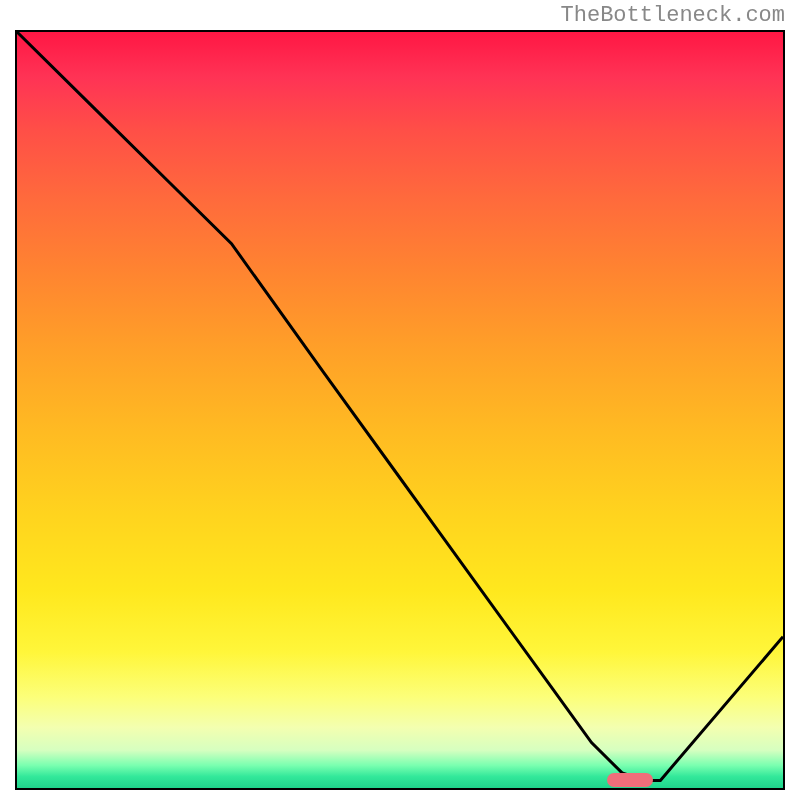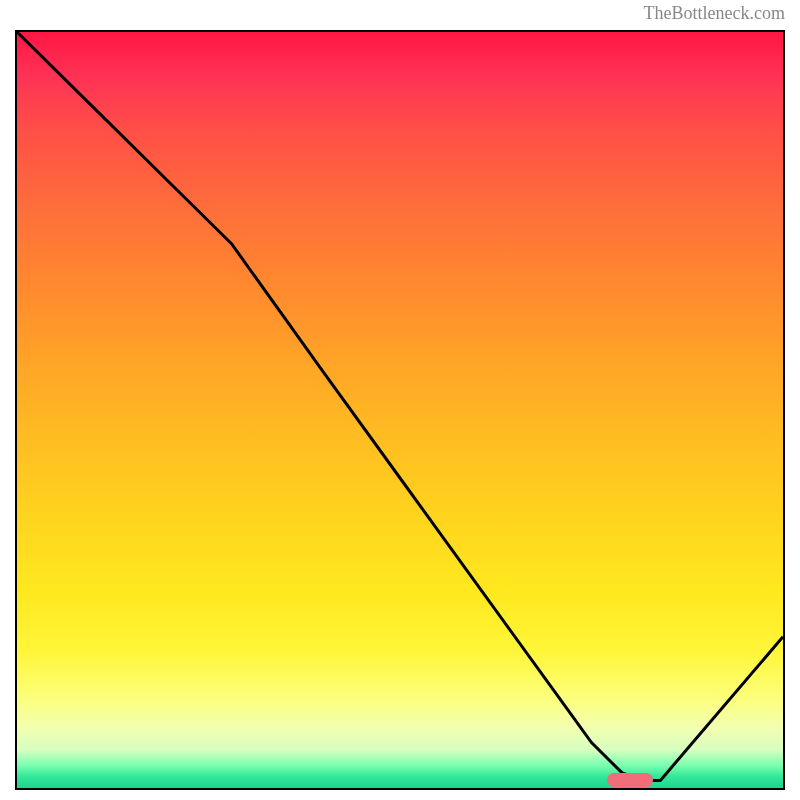--- a/index.html
+++ b/index.html
@@ -68,23 +68,23 @@
   width: 45px;
   height: 14px;
   background: #ef6e7a;
   border-radius: 7px;
 }
 
 .attribution {
   position: absolute;
   top: 3px;
   right: 15px;
-  font-size: 18px;
+  font-size: 22px;
   color: #888;
-  font-family: Liberation Serif, serif;
+  font-family: Liberation Mono, monospace;
 }
 </style>
 </head>
 <body>
 
 <div class="container">
 
   <div class="attribution">TheBottleneck.com</div>
 
   <div class="chart-box">

